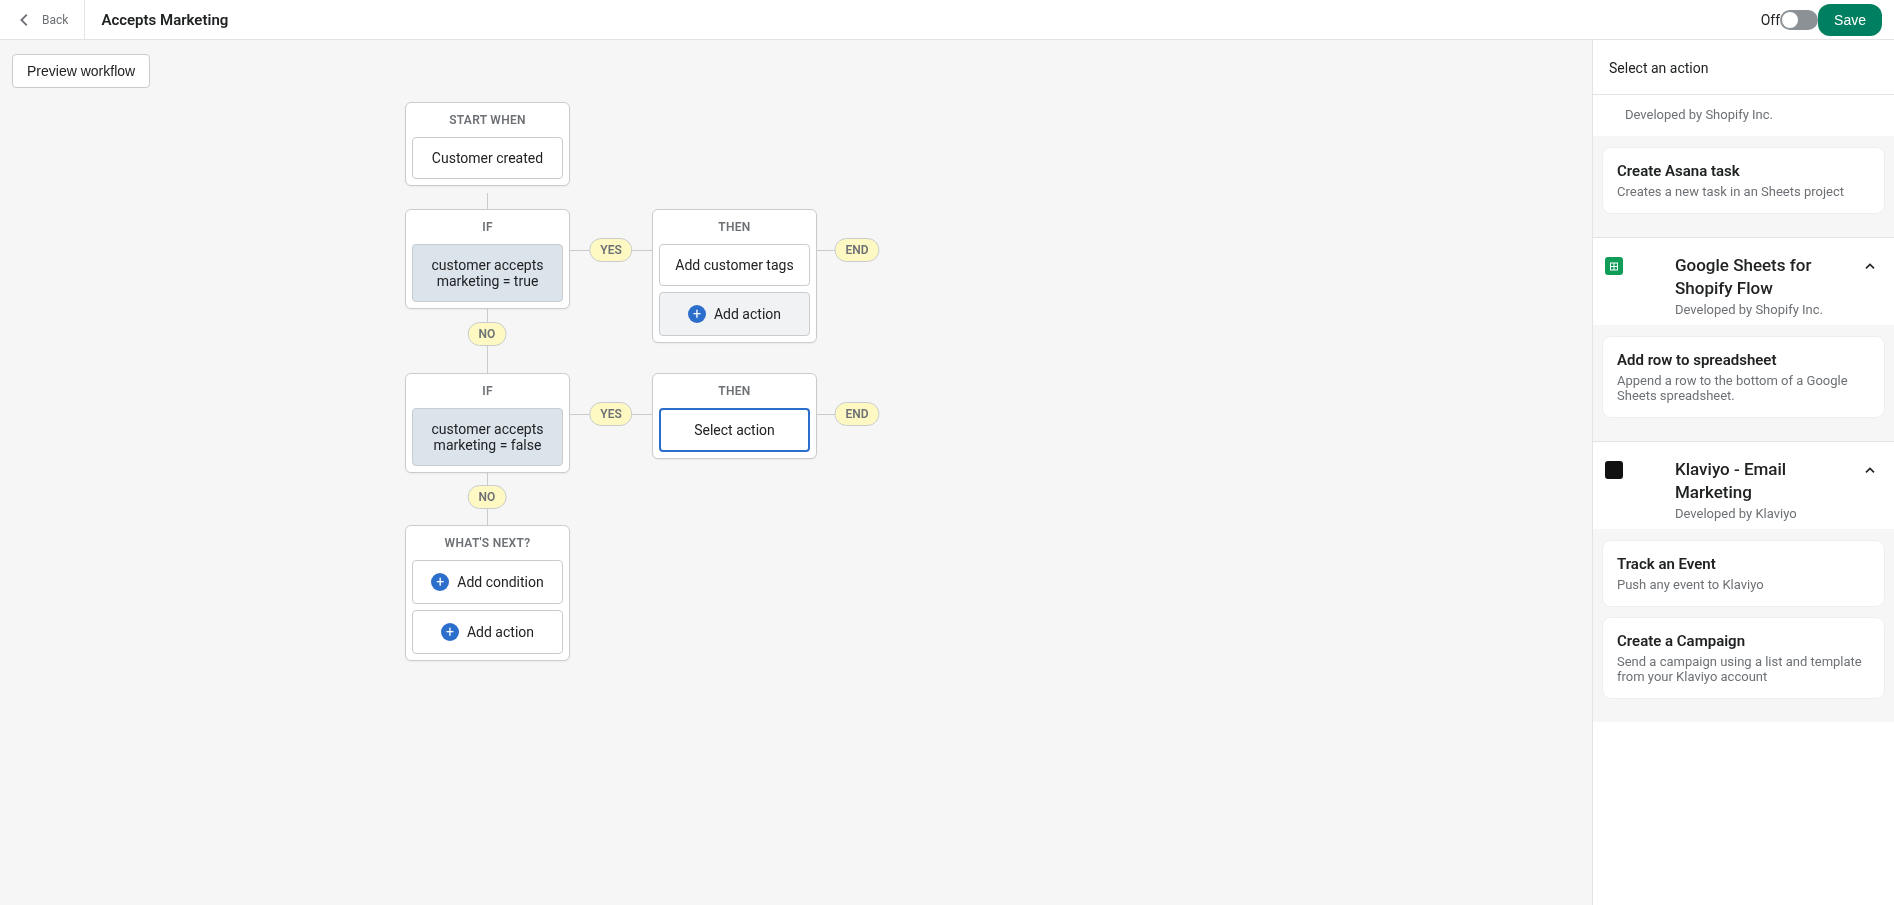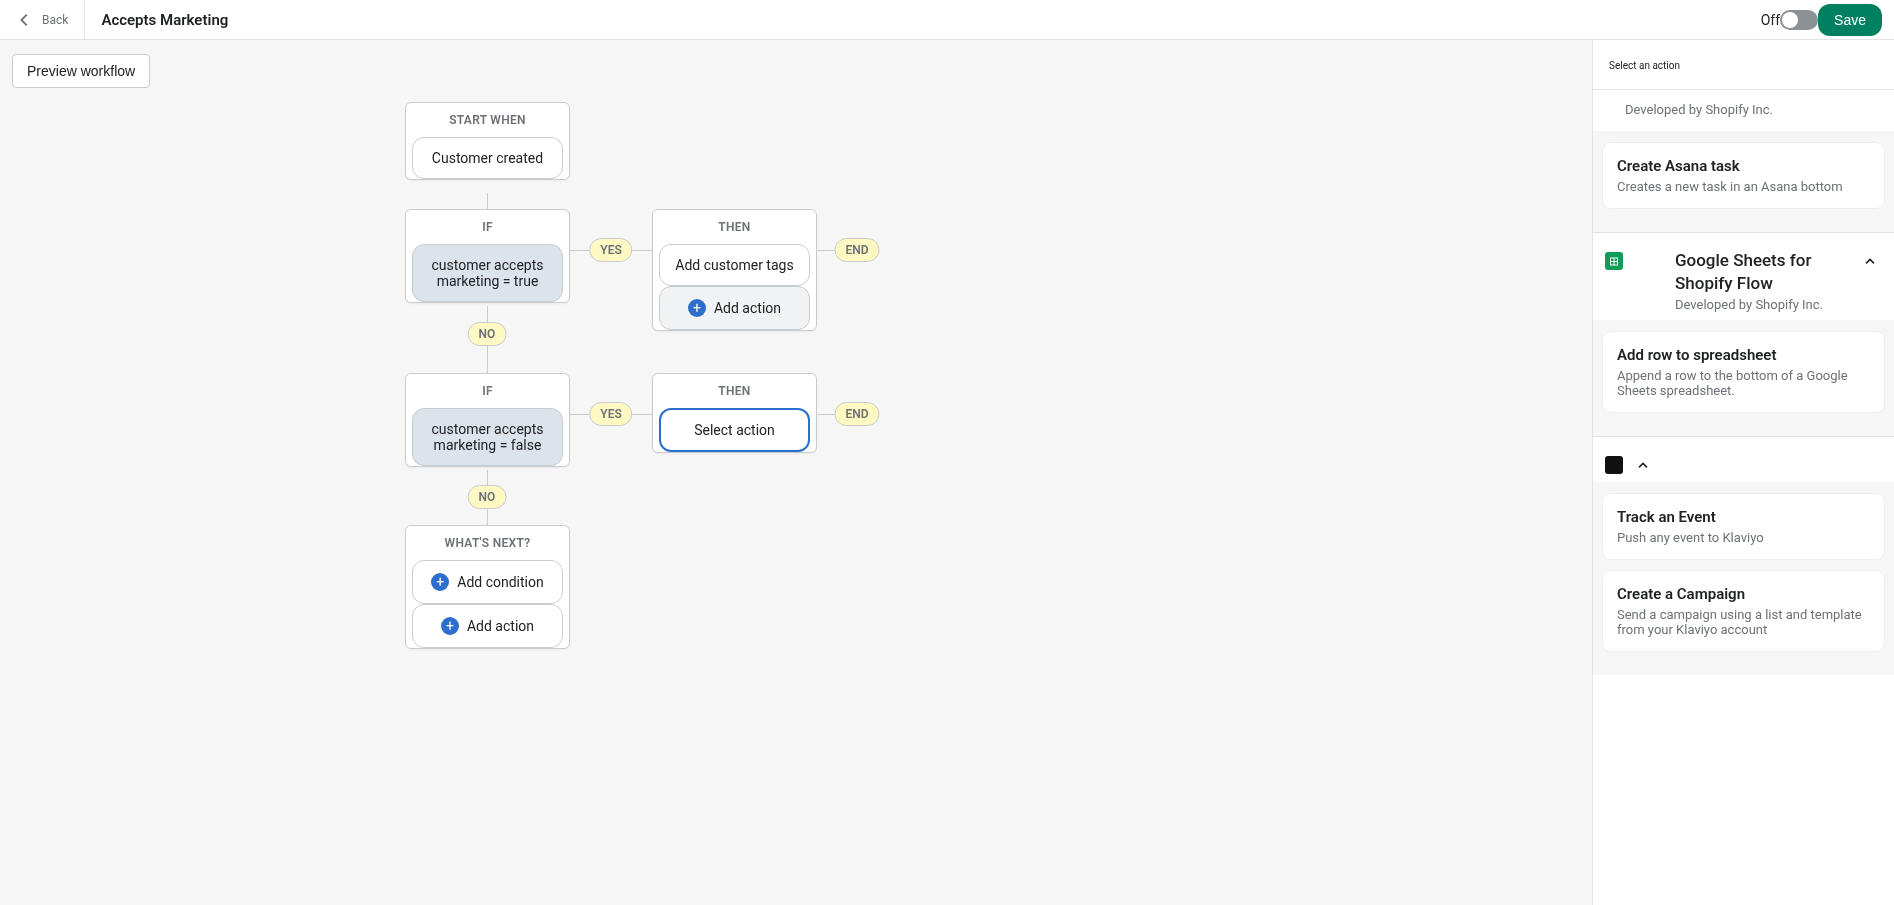--- a/index.html
+++ b/index.html
@@ -79,23 +79,23 @@
   }
   .node-header {
     text-align: center;
     font-size: 12px;
     font-weight: 600;
     color: #6d7175;
     padding: 10px 8px;
     letter-spacing: .3px;
   }
   .node-body {
-    margin: 0 6px 0 6px;
+    margin: 0 6px 6px 6px;
     border: 1px solid #c9cccf;
-    border-radius: 12px;
+    border-radius: 4px;
     background: #fff;
     padding: 12px 8px;
     text-align: center;
     font-size: 14px;
   }
   .node-body.highlight { background: #dbe3eb; }
   .node-body.selected { border: 2px solid #2c6ecb; background:#fff; }
   .node-body.addable {
     display:flex; align-items:center; justify-content:center; gap:8px;
     cursor:pointer; background:#f1f2f4;
@@ -119,21 +119,21 @@
   .connector.h { height:1px; }
   .connector.v { width:1px; }
 
   
   .panel {
     position:absolute; top:40px; right:0; bottom:0; width:302px;
     background:#fff; border-left:1px solid #e1e3e5;
     overflow-y:auto;
   }
   .panel-title {
-    font-size:10px; padding:20px 16px 18px 16px;
+    font-size:14px; padding:20px 16px 18px 16px;
   }
   .panel-section { border-top:1px solid #e1e3e5; }
   .panel-bg { background:#f6f6f7; padding:12px 10px; }
   .dev-line { font-size:13px; color:#6d7175; padding: 0 16px 14px 32px; }
   .card {
     background:#fff; border-radius:8px;
     padding:14px 14px; margin-bottom:12px; cursor:pointer;
     box-shadow: 0 0 0 1px rgba(0,0,0,.03);
   }
   .card-title { font-size:15px; font-weight:600; margin-bottom:4px; }
@@ -236,21 +236,21 @@
 </div>
 
 <div class="panel">
   <div class="panel-title">Select an action</div>
 
   <div class="panel-section">
     <div class="dev-line" style="padding-top:12px">Developed by Shopify Inc.</div>
     <div class="panel-bg">
       <div class="card">
         <div class="card-title">Create Asana task</div>
-        <div class="card-desc">Creates a new task in an Asana bottom</div>
+        <div class="card-desc">Creates a new task in an Sheets project</div>
       </div>
     </div>
   </div>
 
   <div class="panel-section">
     <div class="group-head">
       <div class="group-icon gs-icon">
         <svg width="10" height="12" viewBox="0 0 10 12">
             <rect width="10" height="12" fill="#0f9d58"></rect>
             <rect x="1.5" y="3" width="7" height="7" fill="none" stroke="#fff" stroke-width="1"></rect>
@@ -276,20 +276,24 @@
     </div>
   </div>
 
   <div class="panel-section">
     <div class="group-head">
       <div class="group-icon kl-icon">
         <svg width="12" height="10" viewBox="0 0 12 10">
             <polygon points="0,0 12,0 9,5 12,10 0,10 3,5" fill="#111"></polygon>
           </svg>
       </div>
+      <div class="group-text">
+        <div class="group-title">Klaviyo - Email Marketing</div>
+        <div class="group-sub">Developed by Klaviyo</div>
+      </div>
       <span class="chevron">
         <svg viewBox="0 0 20 20" width="16" height="16" fill="none" stroke="#202223" stroke-width="2">
             <path d="M5 13l5-5 5 5"></path>
           </svg>
       </span>
     </div>
     <div class="panel-bg">
       <div class="card">
         <div class="card-title">Track an Event</div>
         <div class="card-desc">Push any event to Klaviyo</div>

